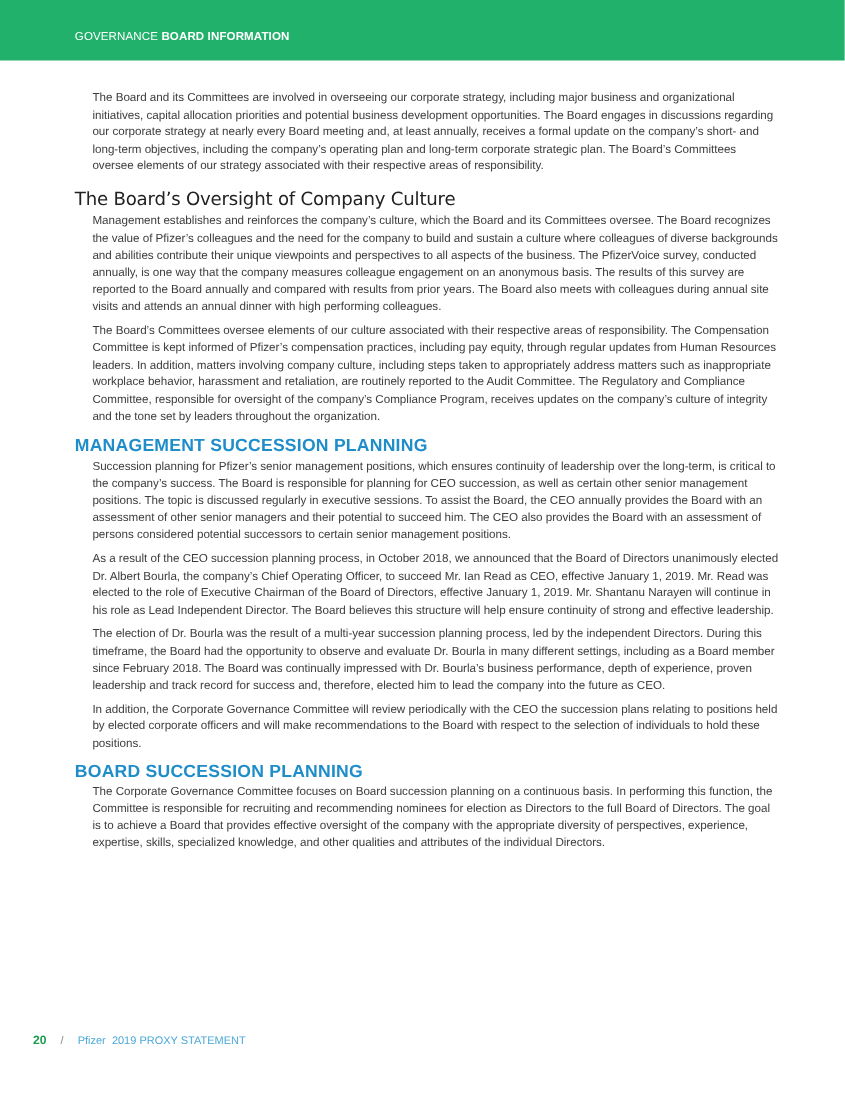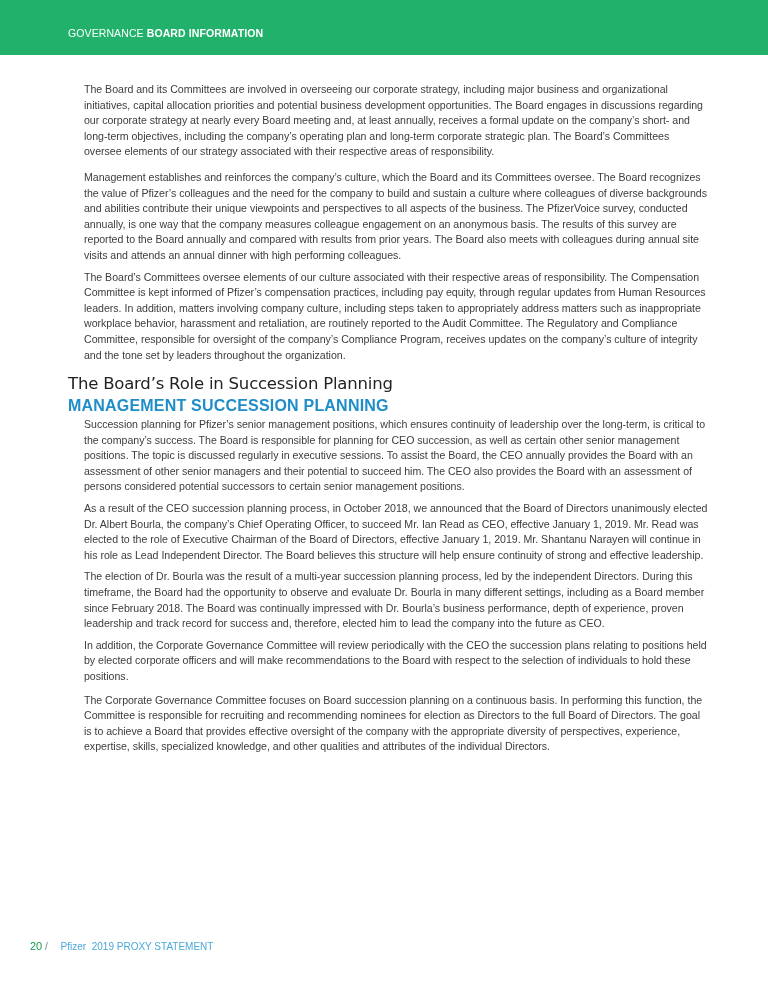--- a/index.html
+++ b/index.html
@@ -24,56 +24,57 @@
     letter-spacing: 0.2px;
   }
   p {
     font-size: 10.6px; line-height: 15.6px; margin: 0 0 6px 16px; color: #3c3c3c; letter-spacing: -0.02px;
   }
   .sec { margin-bottom: 10px; }
   .sub { margin-top: 8px; }
   .footer {
     position: absolute; left: 30px; top: 940px; font-size: 10px; color: #4aa8d8;
   }
-  .footer .pg { color: #1a9a4f; font-weight: normal; font-size: 11px; }
+  .footer .pg { color: #1a9a4f; font-weight: bold; font-size: 11px; margin-right: 10px; }
   .footer .slash { color: #7a8a96; margin-right: 10px; }
 </style>
 </head>
 <body>
 
 <div class="header-band">
   <div class="header-text">
     <span>GOVERNANCE</span>
     <span class="bold">BOARD INFORMATION</span>
   </div>
 </div>
 
 <div class="content">
 
   <div class="sec">
     <p>The Board and its Committees are involved in overseeing our corporate strategy, including major business and organizational initiatives, capital allocation priorities and potential business development opportunities. The Board engages in discussions regarding our corporate strategy at nearly every Board meeting and, at least annually, receives a formal update on the company’s short- and long-term objectives, including the company’s operating plan and long-term corporate strategic plan. The Board’s Committees oversee elements of our strategy associated with their respective areas of responsibility.</p>
   </div>
 
   <div class="sec">
+    <h2>The Board’s Oversight of Company Culture</h2>
     <p>Management establishes and reinforces the company’s culture, which the Board and its Committees oversee. The Board recognizes the value of Pfizer’s colleagues and the need for the company to build and sustain a culture where colleagues of diverse backgrounds and abilities contribute their unique viewpoints and perspectives to all aspects of the business. The PfizerVoice survey, conducted annually, is one way that the company measures colleague engagement on an anonymous basis. The results of this survey are reported to the Board annually and compared with results from prior years. The Board also meets with colleagues during annual site visits and attends an annual dinner with high performing colleagues.</p>
     <p>The Board’s Committees oversee elements of our culture associated with their respective areas of responsibility. The Compensation Committee is kept informed of Pfizer’s compensation practices, including pay equity, through regular updates from Human Resources leaders. In addition, matters involving company culture, including steps taken to appropriately address matters such as inappropriate workplace behavior, harassment and retaliation, are routinely reported to the Audit Committee. The Regulatory and Compliance Committee, responsible for oversight of the company’s Compliance Program, receives updates on the company’s culture of integrity and the tone set by leaders throughout the organization.</p>
   </div>
 
   <div class="sec">
-    <h2>The Board’s Role in Succession Planning</h2>
 
     <div>
       <h3>MANAGEMENT SUCCESSION PLANNING</h3>
       <p>Succession planning for Pfizer’s senior management positions, which ensures continuity of leadership over the long-term, is critical to the company’s success. The Board is responsible for planning for CEO succession, as well as certain other senior management positions. The topic is discussed regularly in executive sessions. To assist the Board, the CEO annually provides the Board with an assessment of other senior managers and their potential to succeed him. The CEO also provides the Board with an assessment of persons considered potential successors to certain senior management positions.</p>
       <p>As a result of the CEO succession planning process, in October 2018, we announced that the Board of Directors unanimously elected Dr. Albert Bourla, the company’s Chief Operating Officer, to succeed Mr. Ian Read as CEO, effective January 1, 2019. Mr. Read was elected to the role of Executive Chairman of the Board of Directors, effective January 1, 2019. Mr. Shantanu Narayen will continue in his role as Lead Independent Director. The Board believes this structure will help ensure continuity of strong and effective leadership.</p>
       <p>The election of Dr. Bourla was the result of a multi-year succession planning process, led by the independent Directors. During this timeframe, the Board had the opportunity to observe and evaluate Dr. Bourla in many different settings, including as a Board member since February 2018. The Board was continually impressed with Dr. Bourla’s business performance, depth of experience, proven leadership and track record for success and, therefore, elected him to lead the company into the future as CEO.</p>
       <p>In addition, the Corporate Governance Committee will review periodically with the CEO the succession plans relating to positions held by elected corporate officers and will make recommendations to the Board with respect to the selection of individuals to hold these positions.</p>
     </div>
 
     <div class="sub">
+      <h3>BOARD SUCCESSION PLANNING</h3>
       <p>The Corporate Governance Committee focuses on Board succession planning on a continuous basis. In performing this function, the Committee is responsible for recruiting and recommending nominees for election as Directors to the full Board of Directors. The goal is to achieve a Board that provides effective oversight of the company with the appropriate diversity of perspectives, experience, expertise, skills, specialized knowledge, and other qualities and attributes of the individual Directors.</p>
     </div>
   </div>
 </div>
 
 <div class="footer">
   <span class="pg">20</span>
   <span class="slash">/</span>
   <span style="white-space:pre;text-align:right;">Pfizer  2019 PROXY STATEMENT</span>
 </div>

